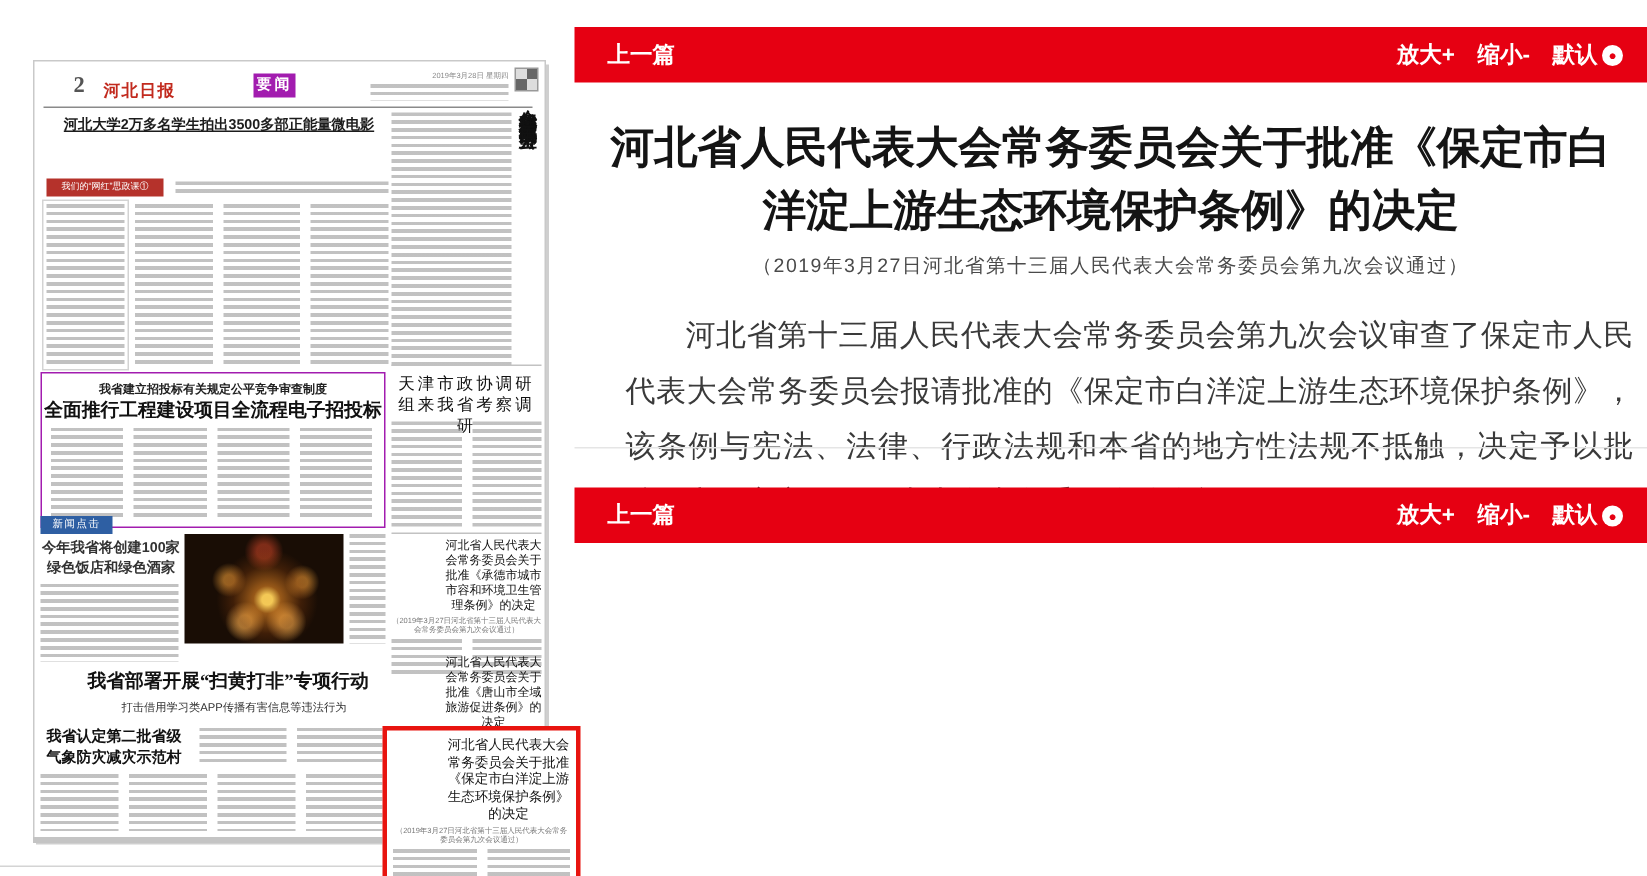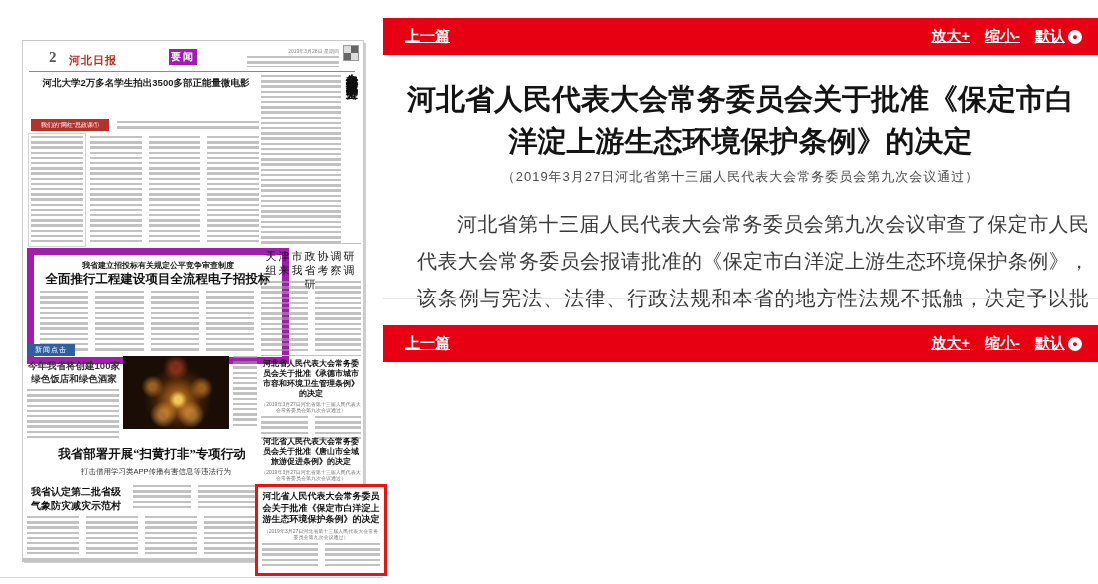--- a/index.html
+++ b/index.html
@@ -14,31 +14,31 @@
   .cols>i{flex:1;display:block;}
   .mast-rule{left:6px;top:30px;width:326px;height:0;border-top:1.5px solid #8a8a8a;}
   .pagenum{left:26px;top:8px;font-size:15px;font-weight:bold;color:#555;font-family:"Liberation Serif",serif;}
   .masthead{left:46px;top:12px;font-size:11px;font-weight:bold;color:#c22a1e;font-family:"Liberation Serif",serif;letter-spacing:1px;}
   .section-box{left:146px;top:8px;width:28px;height:16px;background:#a21caf;color:#fff;
                font-size:10px;font-weight:bold;text-align:center;line-height:16px;letter-spacing:2px;}
   .dateline{right:24px;top:7px;width:92px;font-size:5px;color:#888;text-align:right;line-height:6px;}
   .meta-lines{right:24px;top:15px;width:92px;height:11px;}
   .qr{right:5px;top:5px;width:14px;height:14px;background:
       conic-gradient(#666 25%,#ddd 0 50%,#666 0 75%,#ddd 0);outline:1px solid #999;}
-  .kicker1{left:8px;top:36px;width:230px;text-align:center;font-size:9.5px;font-weight:bold;color:#1c1c1c;}
+  .kicker1{left:8px;top:36px;width:230px;text-align:center;font-size:9.5px;font-weight:bold;color:#1c1c1c;text-decoration:underline;}
   .headline1{left:6px;top:47px;width:234px;text-align:center;font-size:20px;font-weight:900;color:#111;letter-spacing:1px;}
   .series-tag{left:8px;top:78px;width:78px;height:12px;background:#b5322b;color:#fff;
               font-size:6px;text-align:center;line-height:12px;}
   .byline{left:94px;top:80px;width:142px;height:8px;}
   .body1{left:8px;top:95px;width:228px;height:108px;}
   .body1 i.boxed{outline:1px solid #b9b9b9;outline-offset:2px;}
   .rcol-body{left:238px;top:34px;width:80px;height:170px;}
   .vert-headline{left:320px;top:22px;width:18px;height:212px;writing-mode:vertical-rl;
                  font-size:12px;font-weight:900;font-family:"Liberation Serif",serif;color:#111;letter-spacing:1px;line-height:18px;}
-  .bid-box{left:4px;top:207px;width:228px;height:102px;border:7px solid #a21caf;padding-left:20px;}
+  .bid-box{left:4px;top:207px;width:228px;height:102px;border:1px solid #a21caf;}
   .bid-kicker{left:0;top:5px;width:100%;text-align:center;font-size:8px;font-weight:bold;color:#222;}
   .bid-headline{left:0;top:16px;width:100%;text-align:center;font-size:12.5px;font-weight:900;
                 font-family:"Liberation Serif",serif;color:#111;}
   .bid-body{left:6px;top:36px;width:214px;height:60px;}
   .tj-rule{left:238px;top:202px;width:100px;border-top:1px solid #c2c2c2;}
   .tj-title{left:238px;top:208px;width:100px;text-align:center;font-size:11px;font-weight:400;
             font-family:"Liberation Serif",serif;color:#111;line-height:14px;letter-spacing:2px;}
   .tj-body{left:238px;top:240px;width:100px;height:70px;}
   .tag-blue{left:4px;top:303px;width:48px;height:12px;background:#2e5fa3;color:#fff;
             font-size:7px;text-align:center;line-height:12px;letter-spacing:1px;}
@@ -55,32 +55,32 @@
   .caption{left:210px;top:315px;width:24px;height:73px;}
   .sh-headline{left:24px;top:405px;width:210px;text-align:center;font-size:12.5px;font-weight:900;
                font-family:"Liberation Serif",serif;color:#111;}
   .sh-subhead{left:40px;top:426px;width:186px;text-align:center;font-size:7.5px;color:#333;}
   .wx-headline{left:4px;top:444px;width:98px;text-align:center;font-size:10px;font-weight:900;
                font-family:"Liberation Serif",serif;color:#111;line-height:14px;}
   .wx-side{left:110px;top:444px;width:123px;height:24px;}
   .bottom-body{left:4px;top:475px;width:229px;height:38px;}
   .dec-rule{left:238px;top:314px;width:100px;border-top:1px solid #c2c2c2;}
   .dec{left:238px;width:100px;}
-  .dec-title{font-size:8px;font-weight:700;font-family:"Liberation Serif",serif;color:#111;
-             text-align:center;line-height:10px;}
+  .dec-title{font-size:8px;font-weight:400;font-family:"Liberation Serif",serif;color:#111;
+             text-align:center;line-height:10px;margin-left:36px;}
   .dec-note{font-size:5px;color:#777;text-align:center;line-height:6px;margin-top:2px;}
   .dec-body{height:24px;margin-top:3px;}
   .dec-hl{left:232px;top:443px;width:118px;background:#fff;border:3px solid #e8140f;padding:4px 4px 6px;z-index:3;}
   .dec-hl .dec-title{font-size:9px;line-height:11.5px;}
   .page-shadow{left:22px;top:558px;width:342px;height:4px;background:#c4c4c4;z-index:1;}
   .bottom-divider{left:0;top:577px;width:1098px;border-top:1px solid #d4d4d4;}
   
   .panel{left:383px;top:0;width:715px;height:584px;background:#fff;}
   .redbar{left:0;width:715px;height:37px;background:#e60012;color:#fff;display:flex;
-          align-items:center;justify-content:space-between;padding:0;box-sizing:border-box;text-decoration:underline;}
+          align-items:center;justify-content:space-between;padding:0;box-sizing:border-box;}
   .bar1{top:18px;} .bar2{top:325px;}
   .prev-btn{margin-left:22px;font-size:15px;font-weight:bold;cursor:pointer;}
   .bar-controls{margin-right:16px;display:flex;align-items:center;gap:15px;font-size:15px;font-weight:bold;}
   .ctrl{cursor:pointer;display:flex;align-items:center;gap:3px;}
   .reset-circle{width:14px;height:14px;border-radius:50%;background:#fff;color:#e60012;
                 font-size:9px;line-height:14px;text-align:center;font-weight:bold;display:inline-block;}
   .art-title{left:18px;top:78px;width:679px;text-align:center;font-size:29px;font-weight:900;
              color:#141414;line-height:42px;}
   .art-meta{left:18px;top:168px;width:679px;text-align:center;font-size:13px;color:#4a4a4a;letter-spacing:1px;}
   .art-body{left:22px;top:206px;width:672px;font-size:20px;color:#3a3a3a;line-height:37px;

